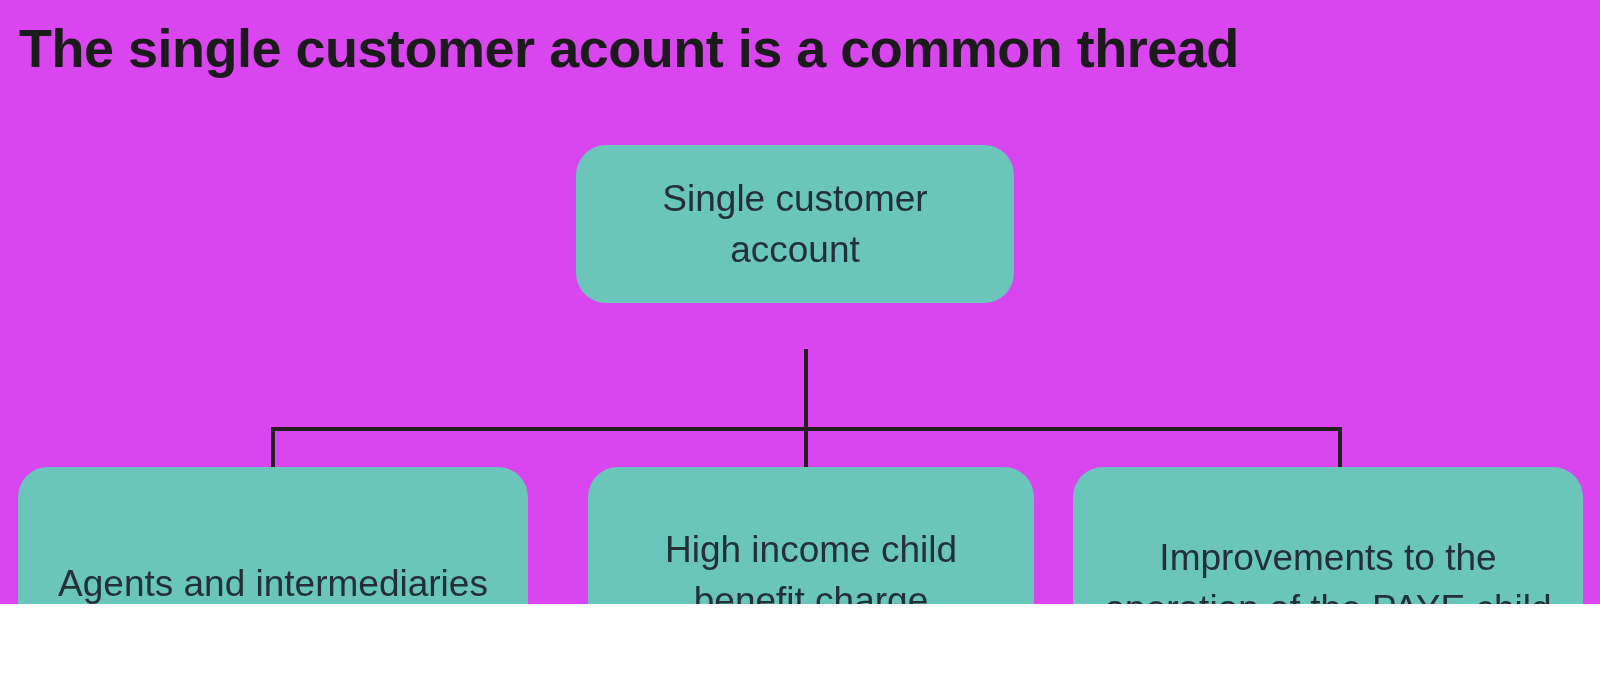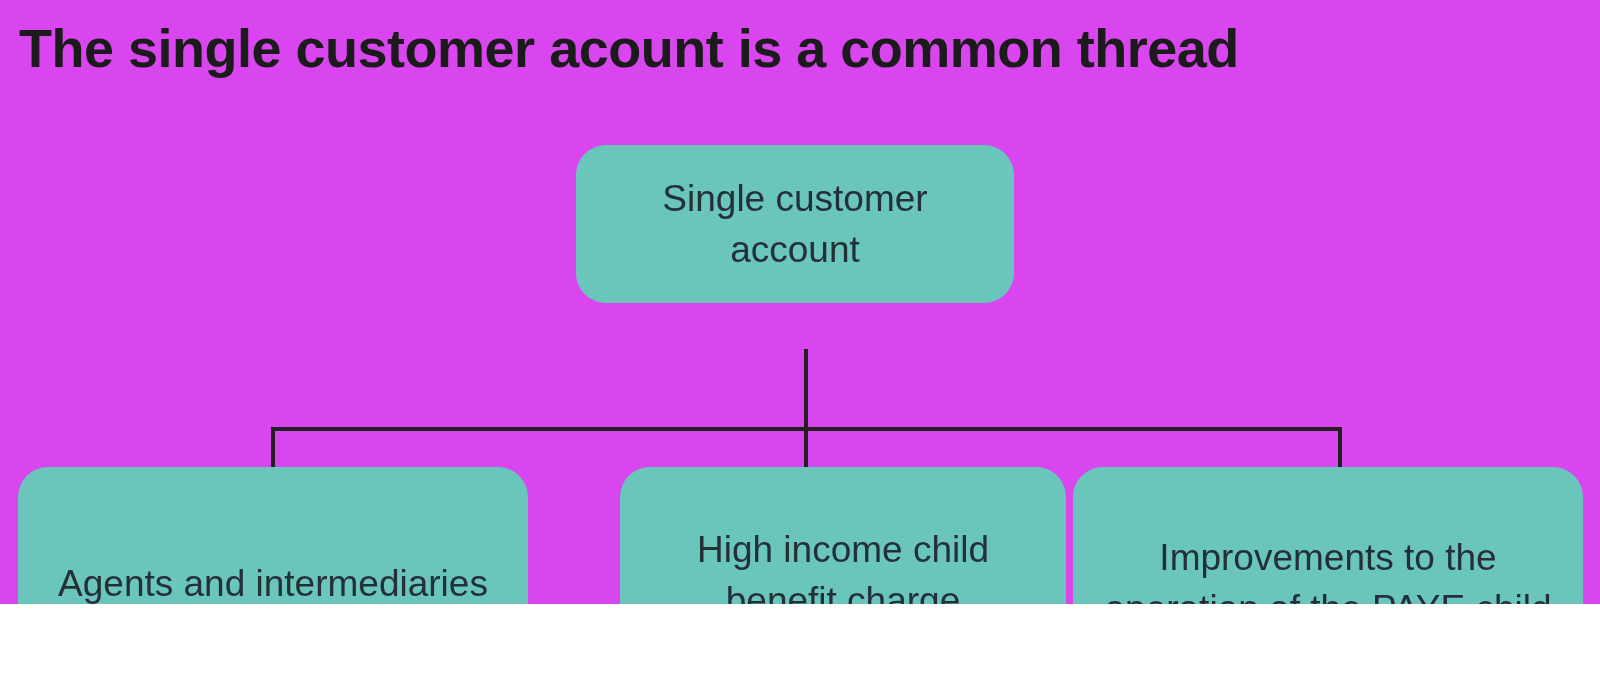--- a/index.html
+++ b/index.html
@@ -53,21 +53,21 @@
     width: 438px;
     height: 158px;
   }
   #node-child-0 {
     left: 18px;
     top: 467px;
     width: 510px;
     height: 232px;
   }
   #node-child-1 {
-    left: 620px;
+    left: 588px;
     top: 467px;
     width: 446px;
     height: 216px;
   }
   #node-child-2 {
     left: 1073px;
     top: 467px;
     width: 510px;
     height: 232px;
   }

